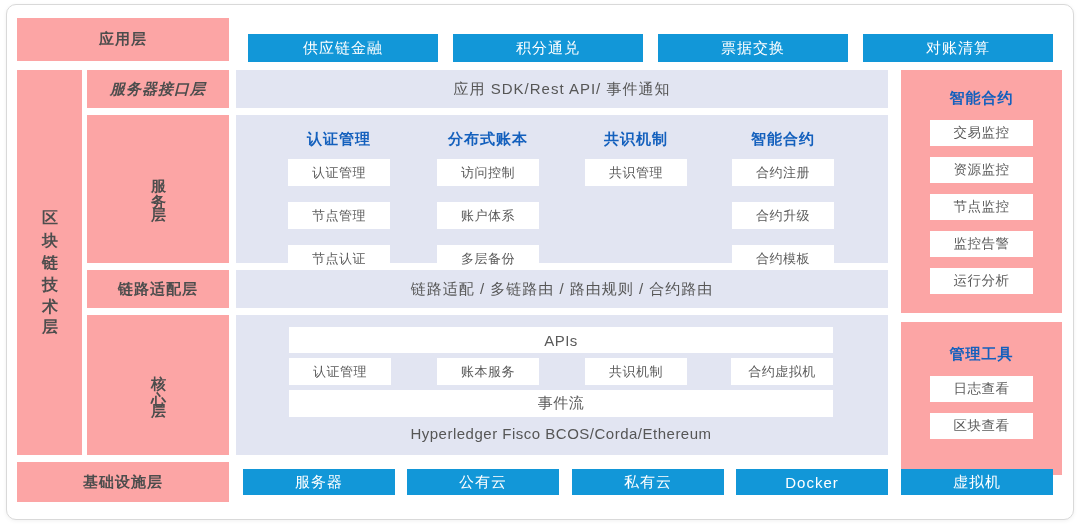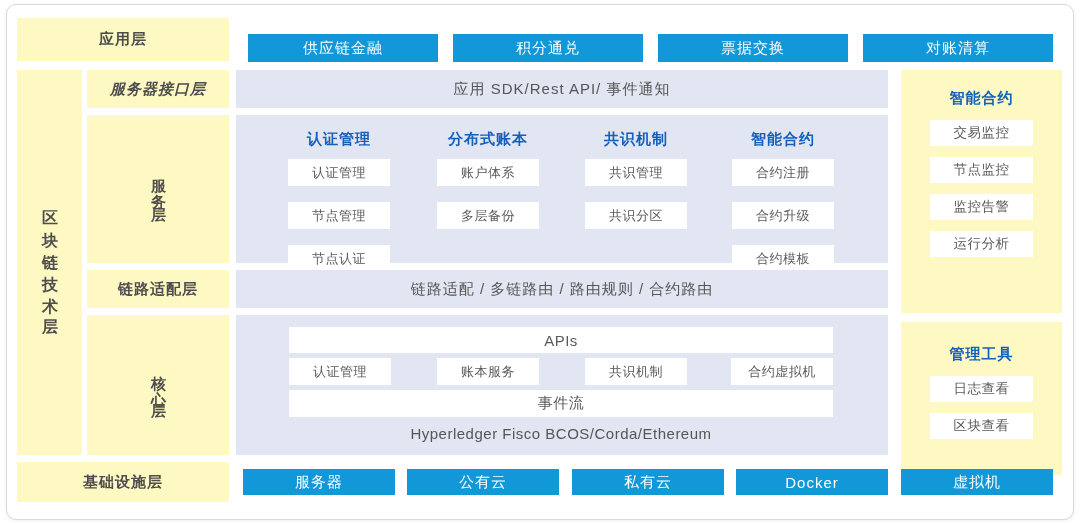--- a/index.html
+++ b/index.html
@@ -7,21 +7,21 @@
     width:1080px;height:526px;position:relative;overflow:hidden;
     font-family:"Liberation Sans","DejaVu Sans",sans-serif;
     color:#4d4d4d;
   }
   .card{
     position:absolute;left:6px;top:4px;width:1066px;height:514px;
     background:#fff;border:1px solid #d9d9d9;border-radius:10px;
     box-shadow:0 1px 4px rgba(0,0,0,.06);
   }
   .abs{position:absolute;box-sizing:border-box;}
-  .gray{background:#fef9c3;}
+  .gray{background:#fca5a5;}
   .lav{background:#e2e5f2;}
   .center{display:flex;align-items:center;justify-content:center;}
   .layer-label{font-size:15px;font-weight:700;color:#4d4d4d;letter-spacing:1px;}
   .band-text{font-size:15px;color:#565656;letter-spacing:1px;}
   .blue-btn{
     background:#1297d8;color:#fff;font-size:15px;letter-spacing:1px;
     display:flex;align-items:center;justify-content:center;
   }
   .vtext{
     writing-mode:vertical-lr;text-orientation:upright;
@@ -124,27 +124,27 @@
 <div class="abs lav content-col pos-svc-panel"></div>
 
 <div class="abs svc-col c0">
   <div class="svc-head">认证管理</div>
   <div class="chip">认证管理</div>
   <div class="chip">节点管理</div>
   <div class="chip">节点认证</div>
 </div>
 <div class="abs svc-col c1">
   <div class="svc-head">分布式账本</div>
+  <div class="chip">访问控制</div>
   <div class="chip">账户体系</div>
   <div class="chip">多层备份</div>
 </div>
 <div class="abs svc-col c2">
   <div class="svc-head">共识机制</div>
   <div class="chip">共识管理</div>
-  <div class="chip">共识分区</div>
 </div>
 <div class="abs svc-col c3">
   <div class="svc-head">智能合约</div>
   <div class="chip">合约注册</div>
   <div class="chip">合约升级</div>
   <div class="chip">合约模板</div>
 </div>
 
 <div class="abs lav center content-col pos-adapter-band">
   <span class="band-text">链路适配 / 多链路由 / 路由规则 / 合约路由</span>
@@ -155,20 +155,21 @@
 <div class="abs chip core-chip m0">认证管理</div>
 <div class="abs chip core-chip m1">账本服务</div>
 <div class="abs chip core-chip m2">共识机制</div>
 <div class="abs chip core-chip m3">合约虚拟机</div>
 <div class="abs chip pos-event" style="font-size:15px">事件流</div>
 <div class="abs pos-platforms">Hyperledger Fisco BCOS/Corda/Ethereum</div>
 
 <div class="abs gray right-panel pos-monitor">
   <div class="panel-head">智能合约</div>
   <div class="chip">交易监控</div>
+  <div class="chip">资源监控</div>
   <div class="chip">节点监控</div>
   <div class="chip">监控告警</div>
   <div class="chip">运行分析</div>
 </div>
 <div class="abs gray right-panel pos-tools">
   <div class="panel-head">管理工具</div>
   <div class="chip">日志查看</div>
   <div class="chip">区块查看</div>
 </div>
 

